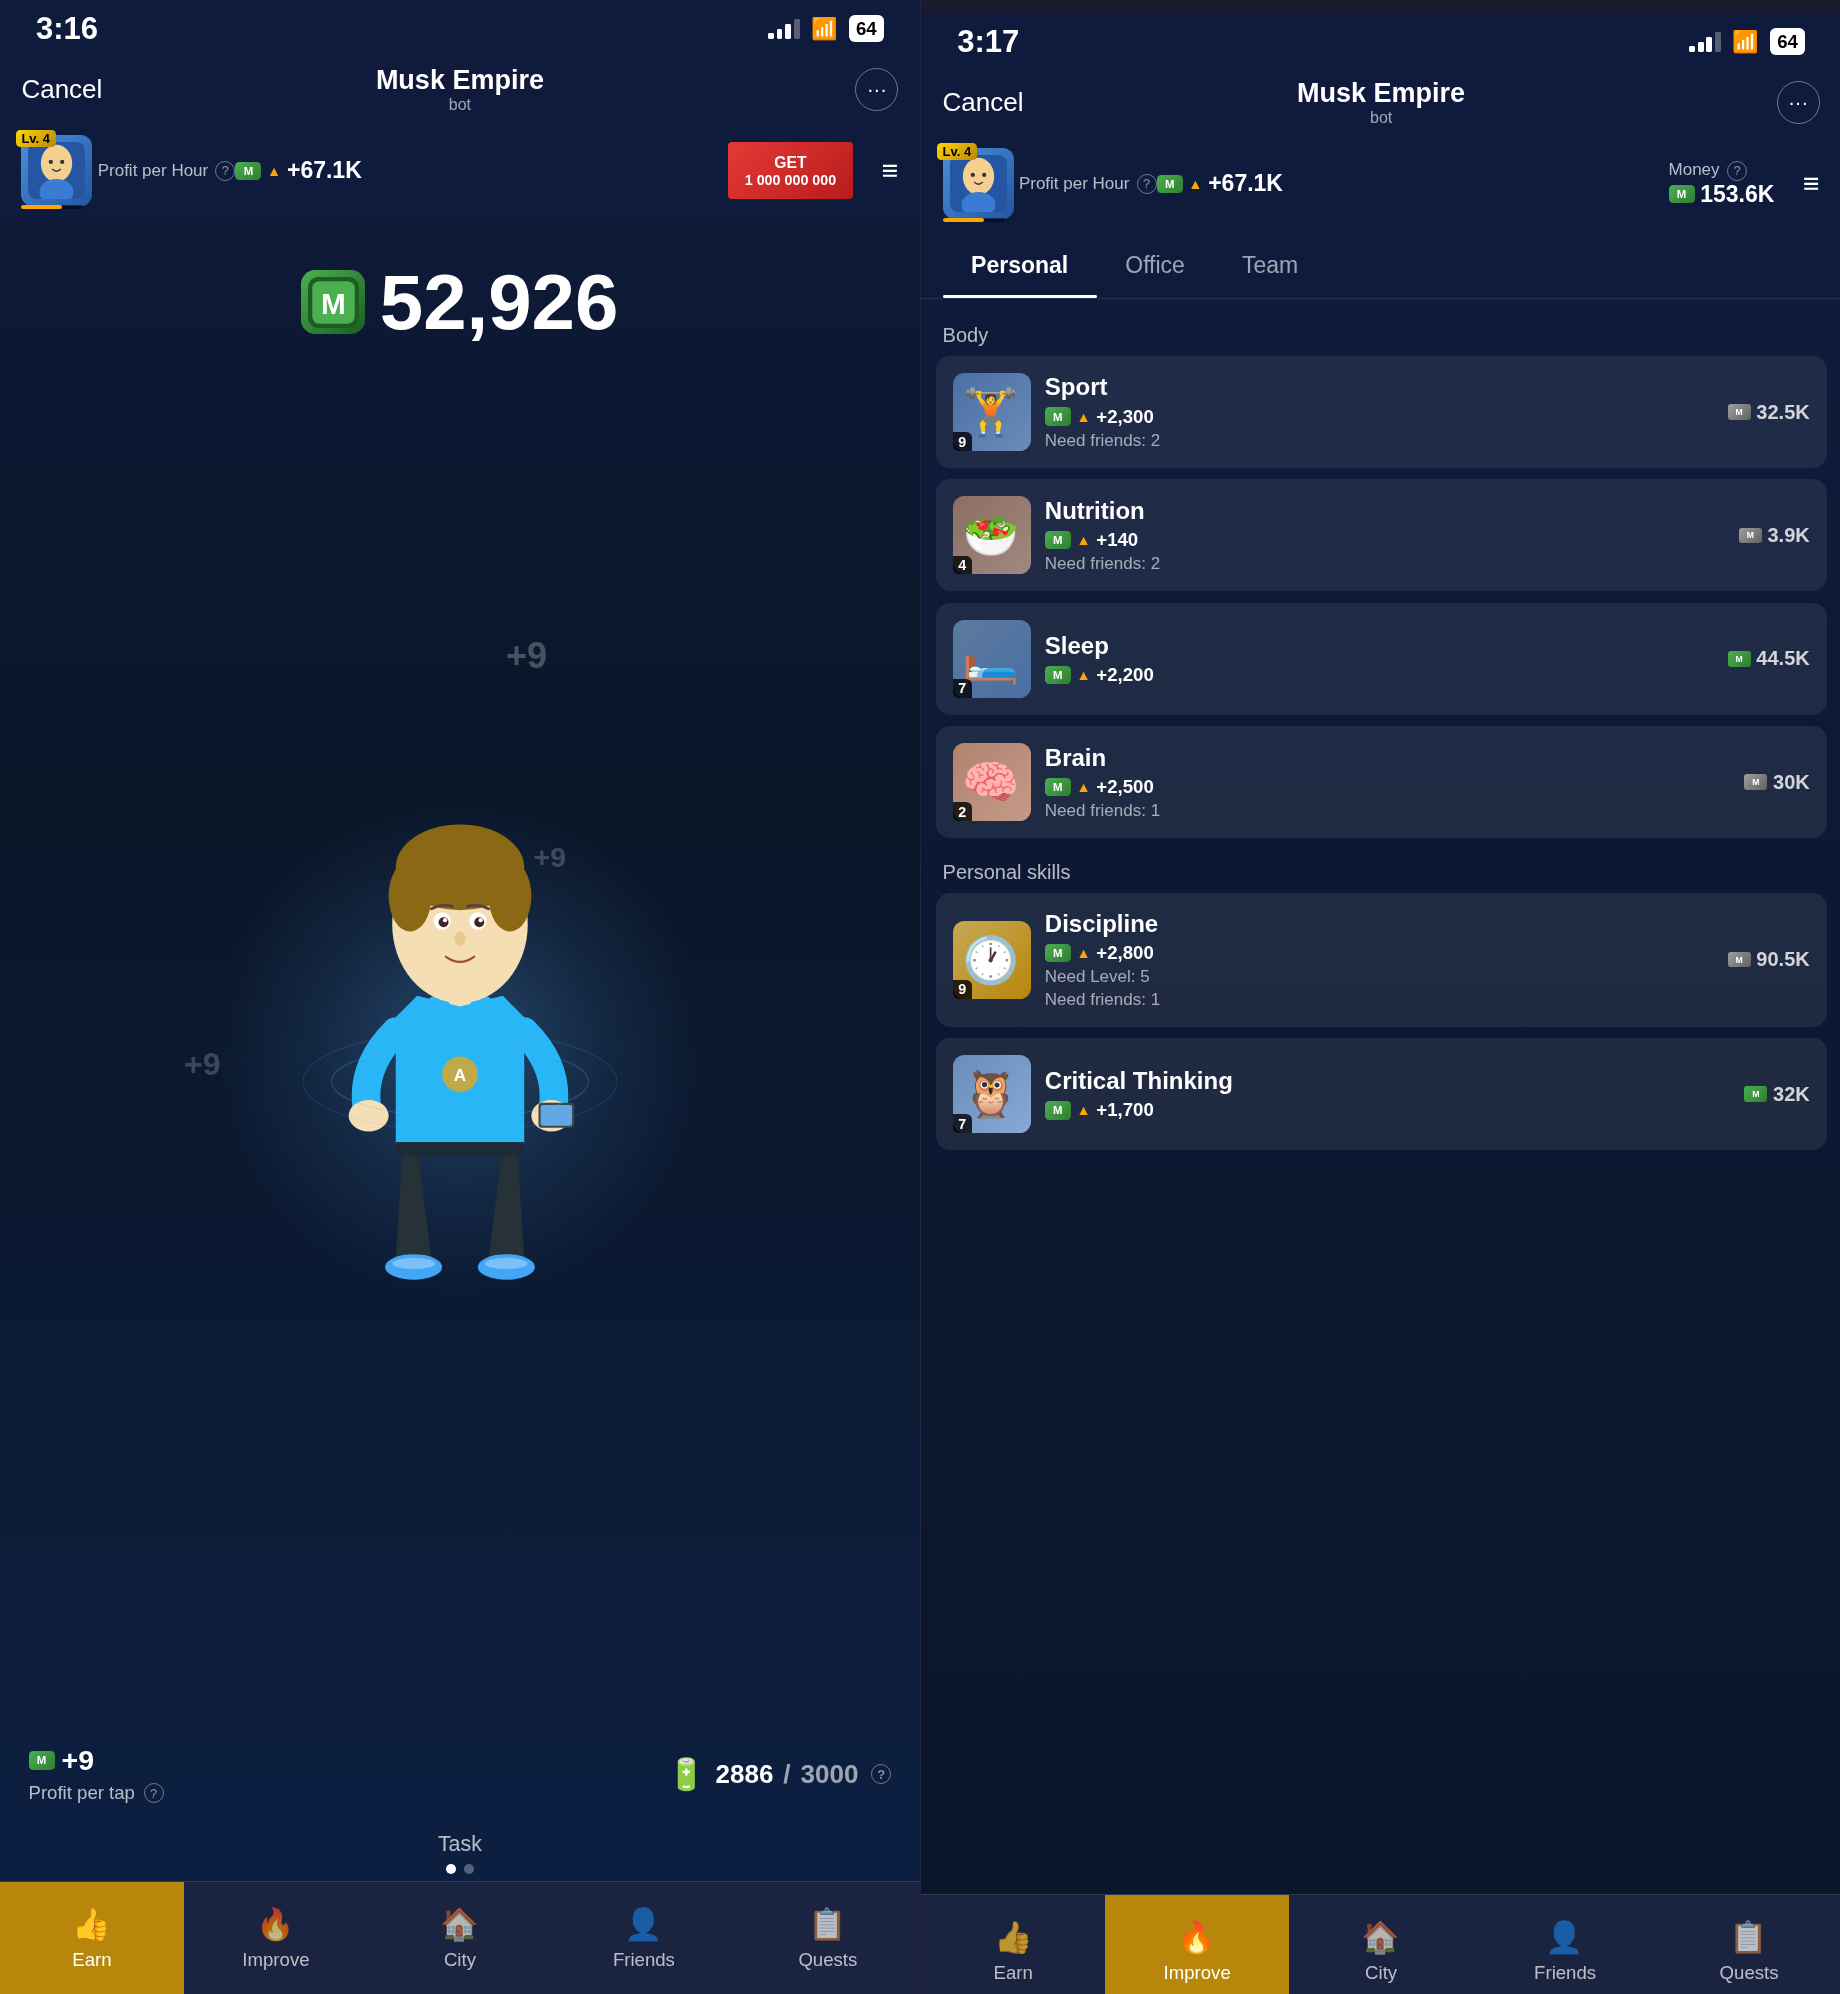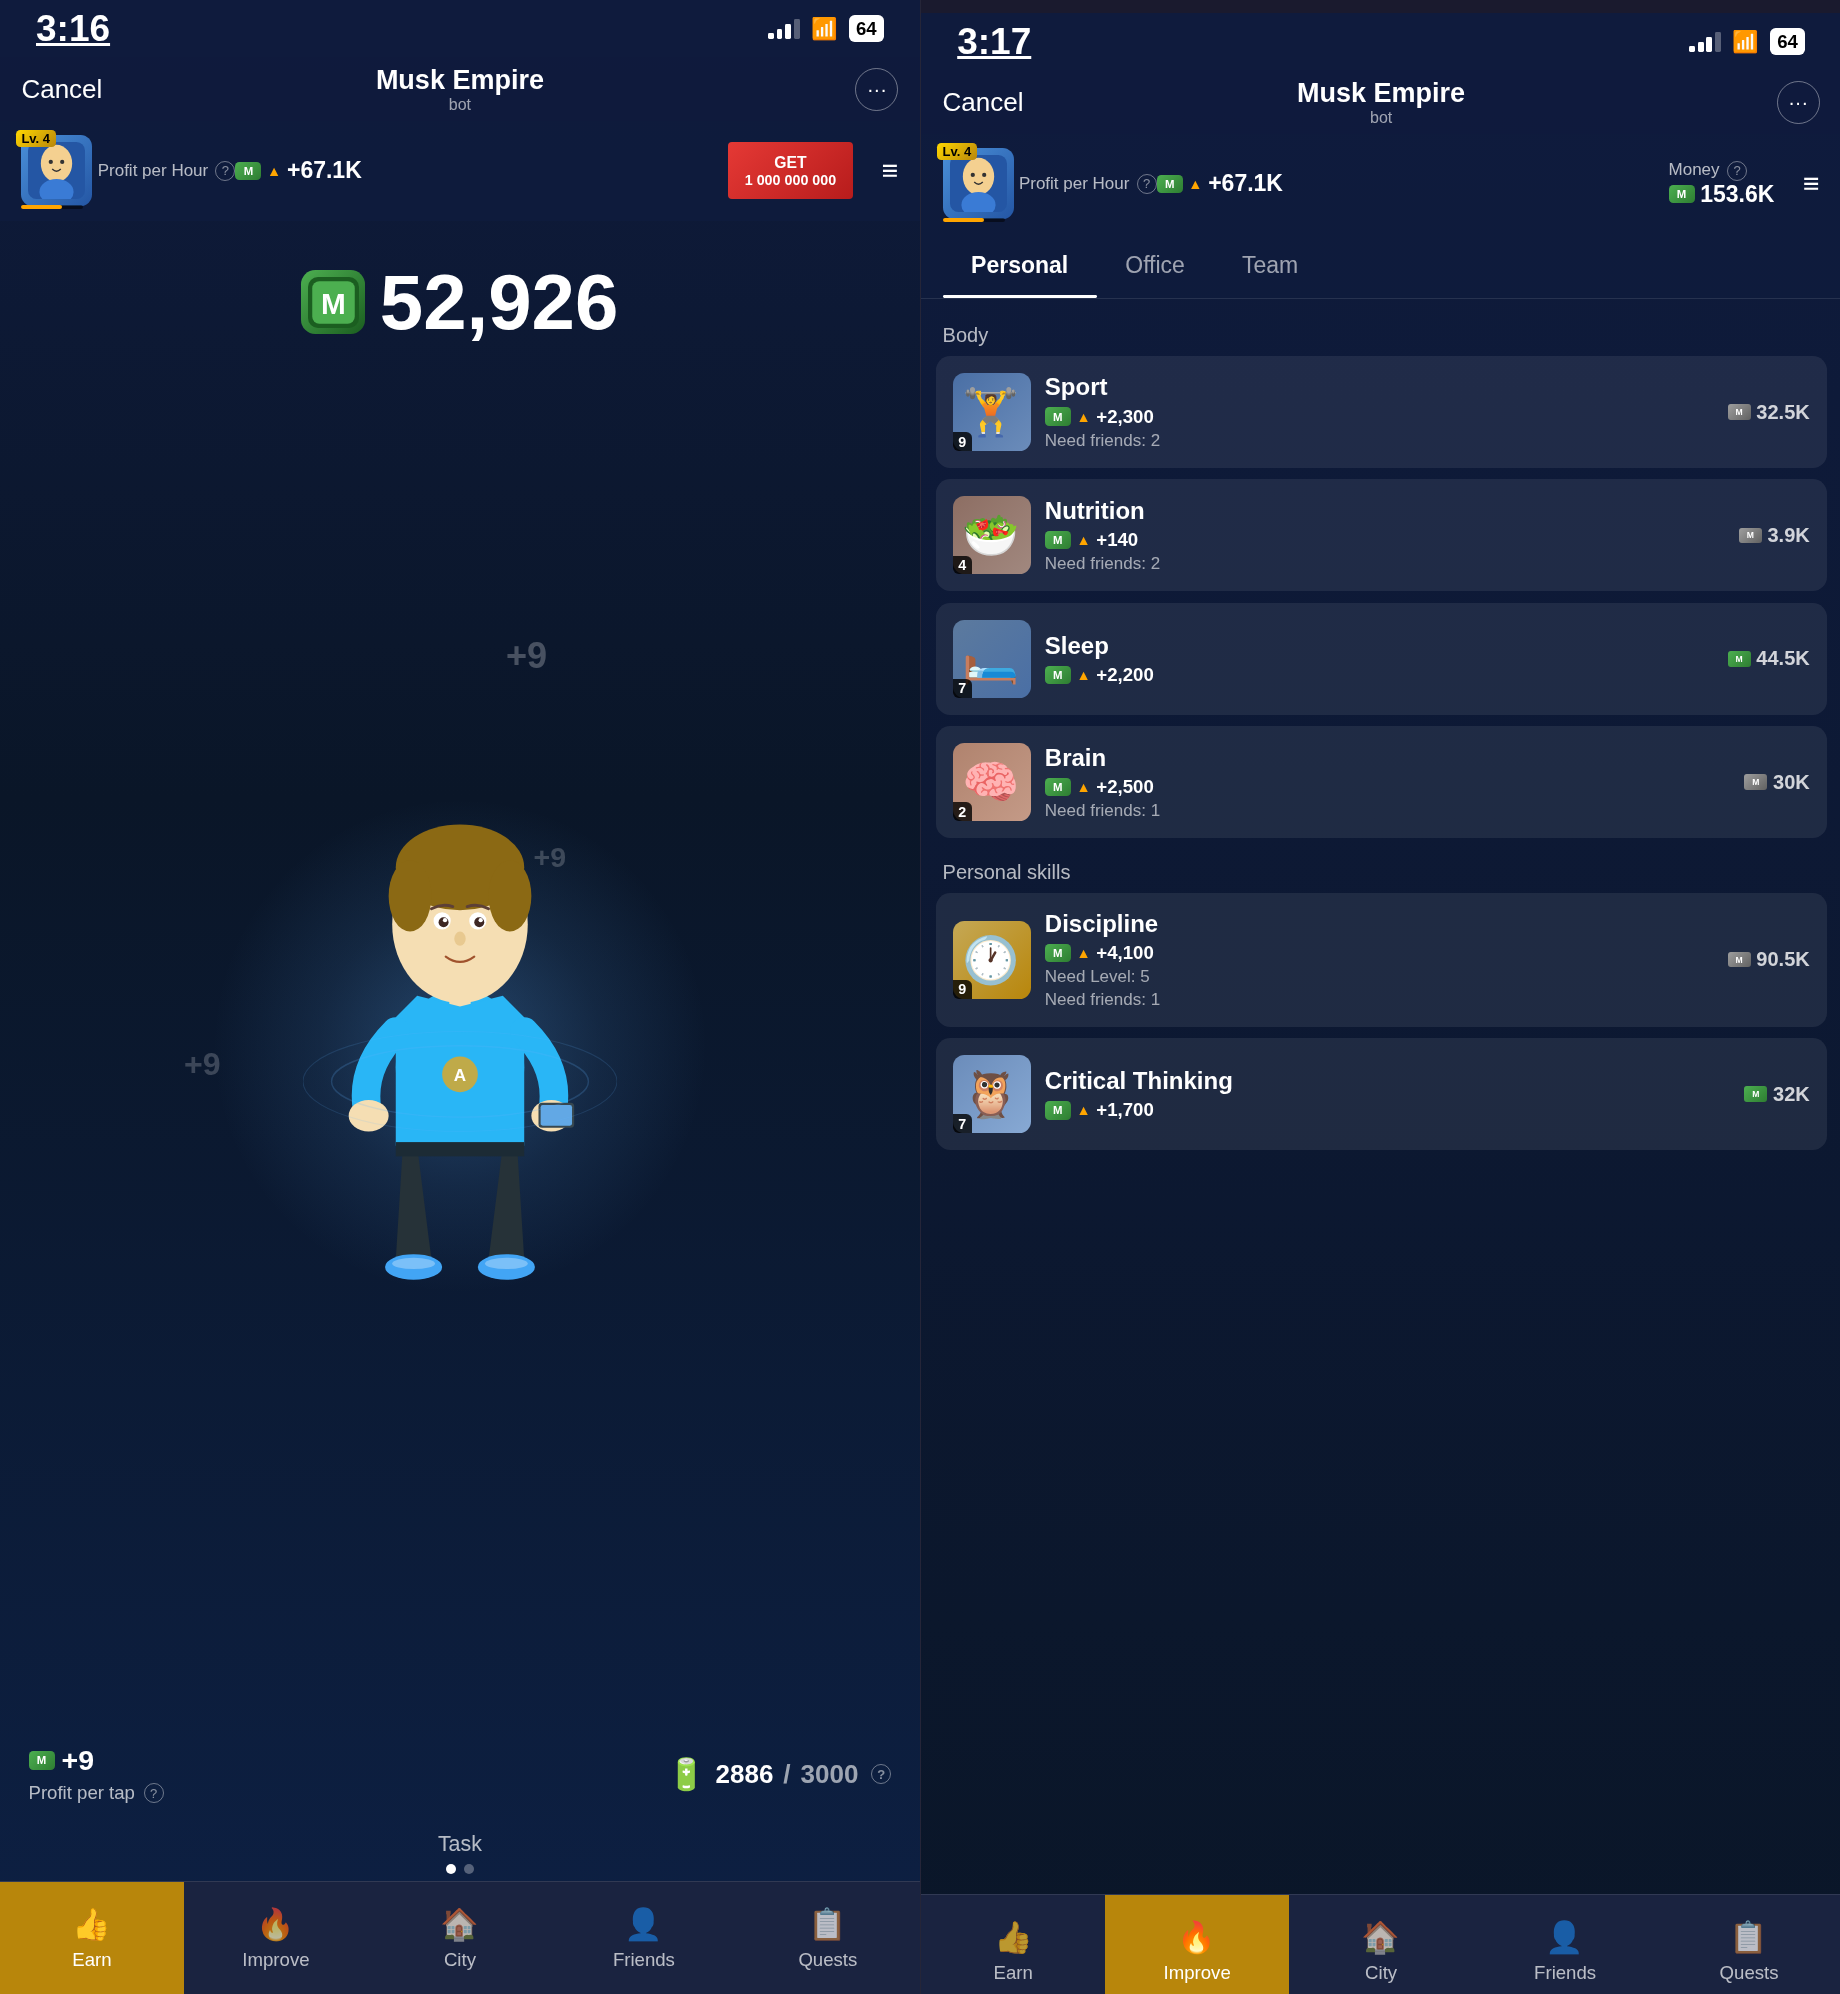--- a/index.html
+++ b/index.html
@@ -36,24 +36,23 @@
     
     .status-bar {
       height: 57px;
       display: flex;
       align-items: center;
       justify-content: space-between;
       padding: 0 36px;
       background: #0f1b3d;
     }
     .status-time {
-      font-size: 37px;
+      font-size: 31px;
       font-weight: 700;
       color: white;
-      text-decoration: underline;
     }
     .status-icons {
       display: flex;
       align-items: center;
       gap: 11.4px;
     }
     .signal-bars {
       display: flex;
       align-items: flex-end;
       gap: 2.9px;
@@ -897,21 +896,21 @@
     <div class="upgrade-card">
       <div class="upgrade-img discipline-bg">
         <span style="font-size:46px;">🕐</span>
         <div class="upgrade-level-badge">9</div>
       </div>
       <div class="upgrade-info">
         <div class="upgrade-name">Discipline</div>
         <div class="upgrade-profit">
           <div class="coin-icon">M</div>
           <span class="up-arrow">▲</span>
-          <span>+4,100</span>
+          <span>+2,800</span>
         </div>
         <div class="upgrade-condition">Need Level: 5</div>
         <div class="upgrade-condition">Need friends: 1</div>
       </div>
       <div class="upgrade-cost">
         <div class="cost-coin">M</div>
         <span>90.5K</span>
       </div>
     </div>
 

